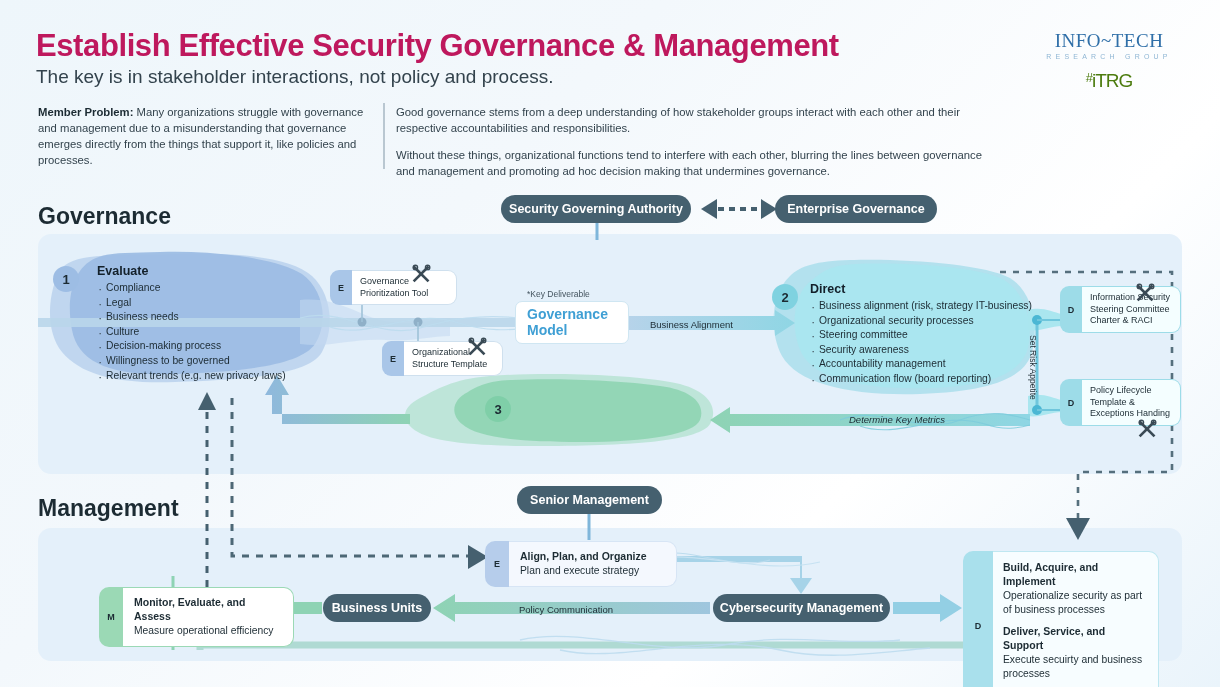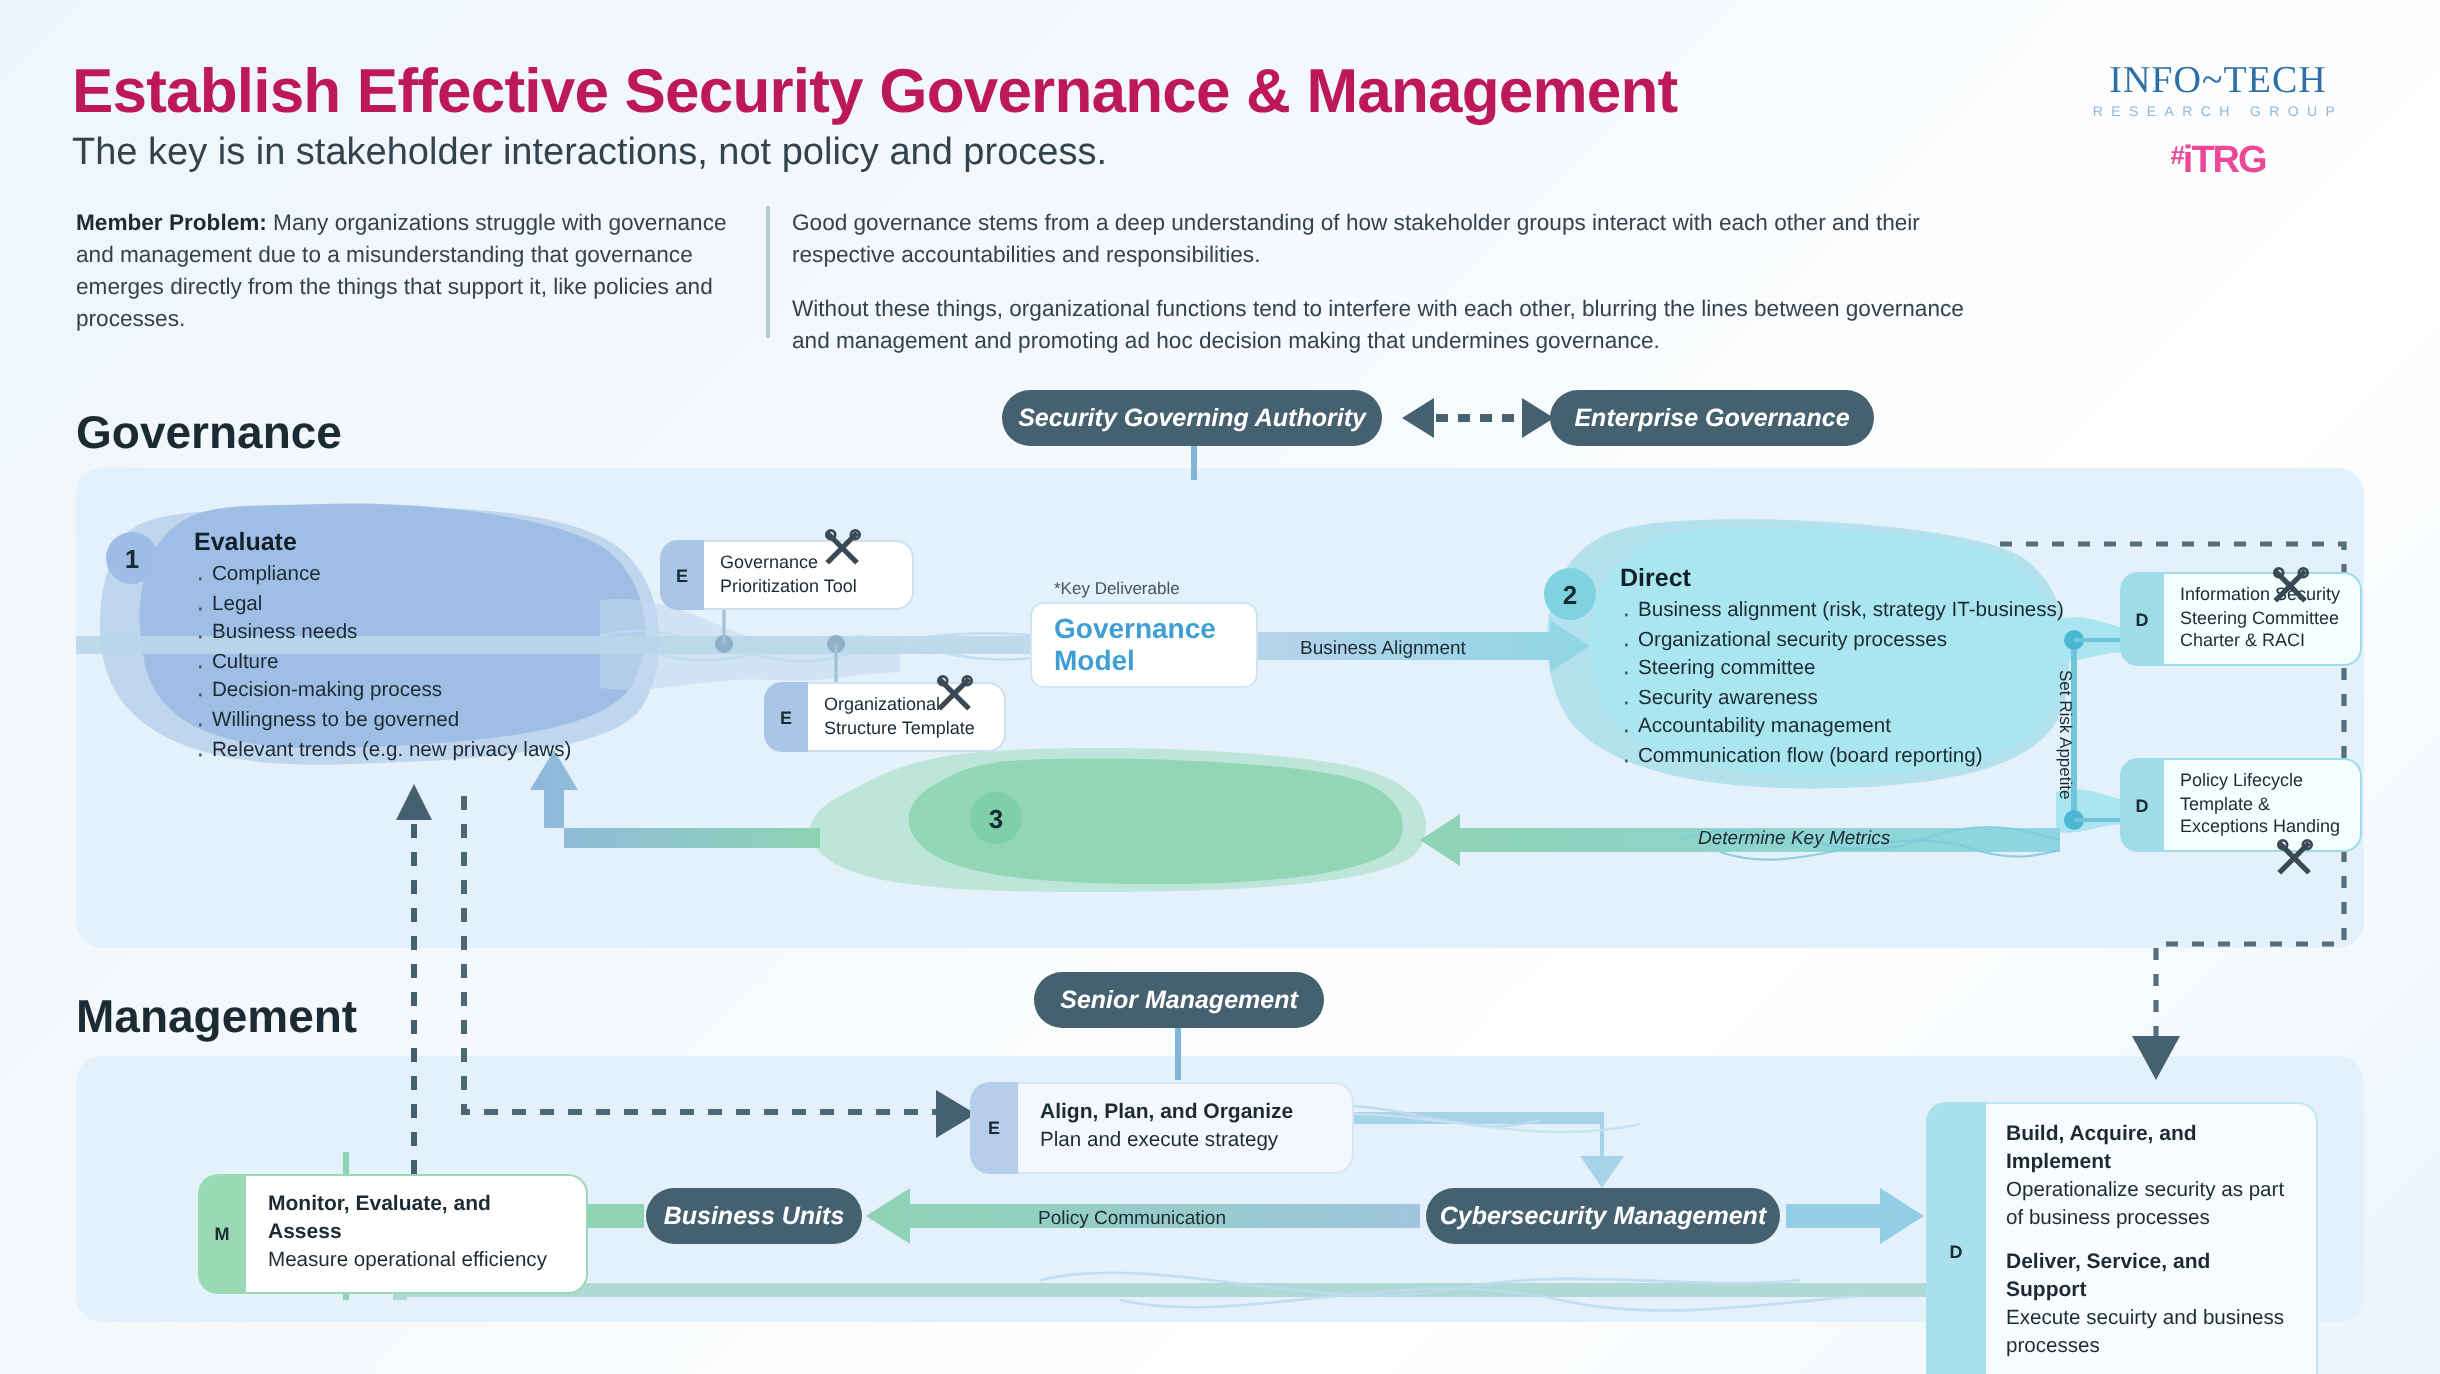--- a/index.html
+++ b/index.html
@@ -17,21 +17,21 @@
     font-size:31px;font-weight:bold;color:#be185d;letter-spacing:-0.4px;
     white-space:nowrap;
   }
   .subtitle{
     position:absolute;left:36px;top:66px;
     font-size:19px;color:#33434d;font-weight:400;white-space:nowrap;
   }
   .logo{position:absolute;right:36px;top:30px;text-align:center;width:150px;}
   .logo-main{font-family:"Liberation Serif","DejaVu Serif",serif;font-size:19px;color:#2f6fa8;letter-spacing:0.5px;}
   .logo-sub{font-size:7px;color:#8fb6d4;letter-spacing:4.2px;margin-top:1px;}
-  .logo-itrg{margin-top:10px;font-size:19px;font-weight:bold;color:#ec4899;letter-spacing:-1px;}
+  .logo-itrg{margin-top:10px;font-size:19px;font-weight:normal;color:#4d7c0f;letter-spacing:-1px;}
   .logo-itrg .hash{font-size:13px;vertical-align:top;}
 
   
   .intro-left{position:absolute;left:38px;top:104px;width:330px;font-size:11.3px;line-height:1.42;color:#33434d;}
   .intro-left b{color:#1c2b33;}
   .intro-divider{position:absolute;left:383px;top:103px;width:2px;height:66px;background:#b9c7d1;}
   .intro-right{position:absolute;left:396px;top:104px;width:590px;font-size:11.3px;line-height:1.42;color:#33434d;}
   .intro-right p{margin:0 0 11px 0;}
 
   
@@ -42,21 +42,20 @@
   
   .panel{position:absolute;background:#e4f0fa;border-radius:13px;}
   #gov-panel{left:38px;top:234px;width:1144px;height:240px;}
   #mgmt-panel{left:38px;top:528px;width:1144px;height:133px;}
 
   
   .pill{
     position:absolute;background:#45606f;color:#fff;border-radius:19px;
     font-size:12.5px;font-weight:bold;display:flex;align-items:center;justify-content:center;
     height:28px;
-    font-style:italic;
   }
   #pill-sga{left:501px;top:195px;width:190px;}
   #pill-eg{left:775px;top:195px;width:162px;}
   #pill-sm{left:517px;top:486px;width:145px;}
   #pill-bu{left:323px;top:594px;width:108px;}
   #pill-cm{left:713px;top:594px;width:177px;}
 
   
   .numbadge{
     position:absolute;width:26px;height:26px;border-radius:50%;

